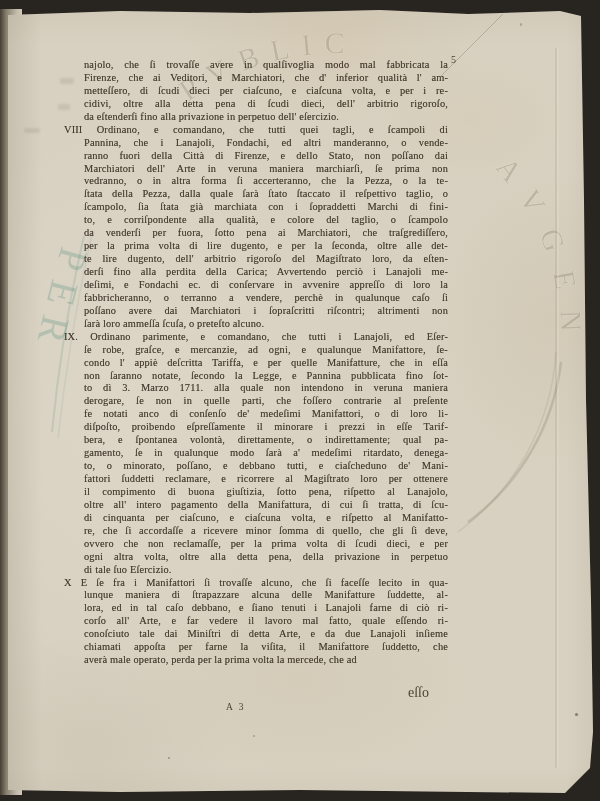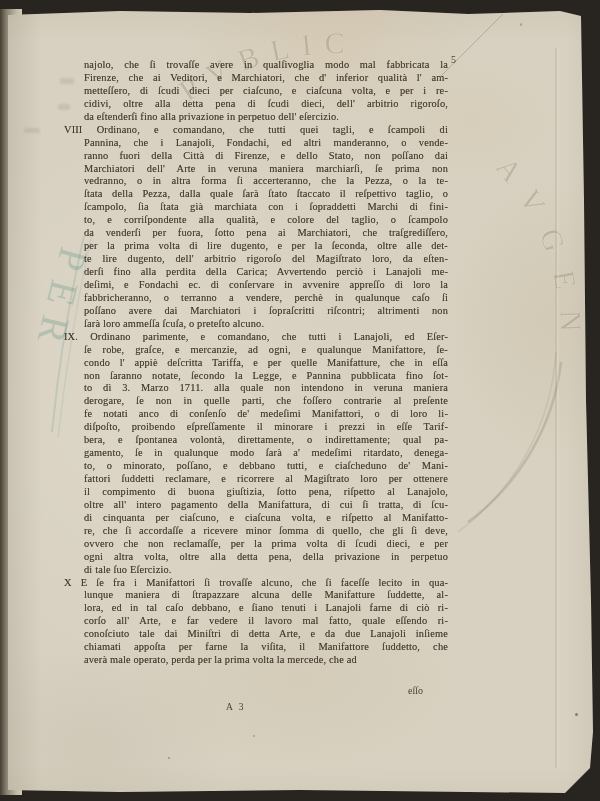--- a/index.html
+++ b/index.html
@@ -51,21 +51,21 @@
     letter-spacing:0.15px;
     text-shadow:0 0 0.5px rgba(70,58,45,0.55);
   }
   .line{padding-left:20px;text-align:justify;text-align-last:justify;white-space:normal;height:12.95px;overflow:visible;}
   .line.out{padding-left:0;}
   .line.end{text-align-last:left;}
   .signature-mark{
     position:absolute;left:226px;top:686px;font-size:9.5px;color:#4a4034;letter-spacing:2px;margin-top:16px;
   }
   .catchword{
-    position:absolute;left:408px;top:685px;font-size:10px;color:#4a4034;
+    position:absolute;left:408px;top:685px;font-size:14px;color:#4a4034;
   }
   .stain-speck{position:absolute;border-radius:50%;}
   .speck-a{left:575px;top:713px;width:3px;height:3px;background:rgba(70,60,48,0.55);}
   .speck-b{left:168px;top:757px;width:2px;height:2px;background:rgba(80,70,55,0.45);}
   .speck-c{left:253px;top:735px;width:2px;height:2px;background:rgba(90,78,60,0.40);}
   .speck-d{left:520px;top:23px;width:2px;height:3px;background:rgba(90,80,62,0.35);}
   .show-through{
     position:absolute;background:rgba(100,95,82,0.14);filter:blur(1px);border-radius:2px;
   }
   .st-a{left:60px;top:78px;width:14px;height:6px;}

